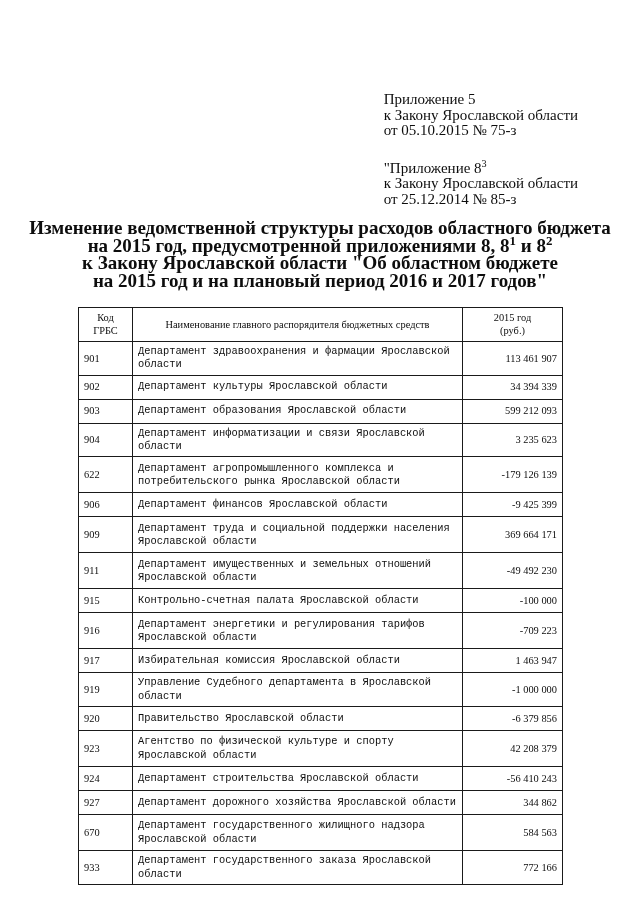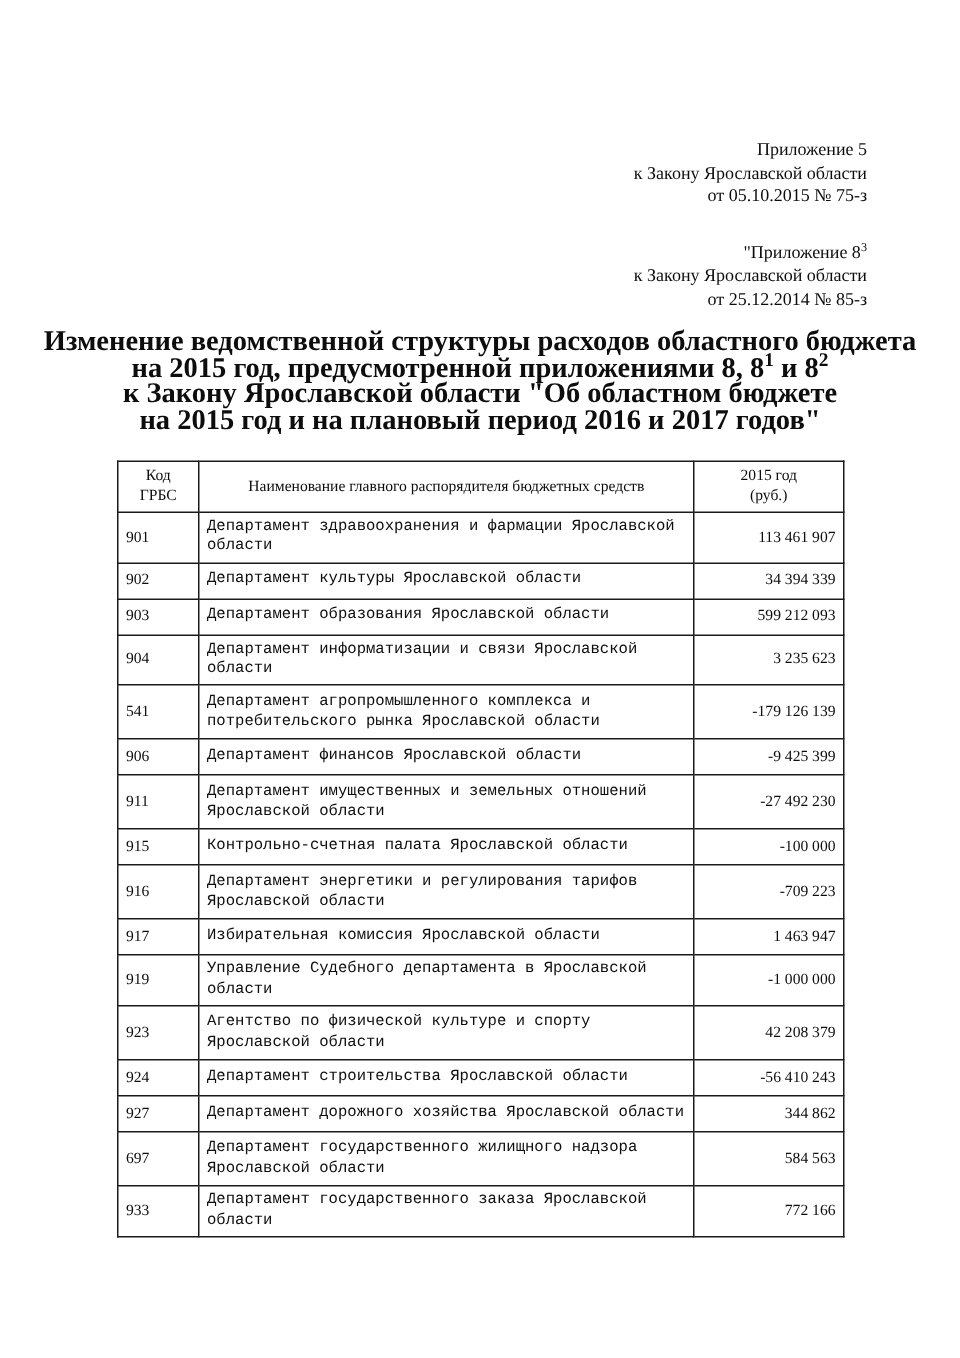--- a/index.html
+++ b/index.html
@@ -21,22 +21,22 @@
     box-sizing: border-box;
     padding: 0;
     position: relative;
   }
 
   
   .header-block {
     position: absolute;
     top: 92px;
     right: 62px;
-    text-align: right;
-    font-size: 12px;
+    text-align: left;
+    font-size: 15px;
     line-height: 15.6px;
     margin-left: 12px;
   }
   .header-block .hline {
     white-space: nowrap;
   }
   .header-gap {
     height: 22px;
   }
   .sup {
@@ -164,33 +164,38 @@
             <td class="cell-code">903</td>
             <td class="cell-name">Департамент образования Ярославской области</td>
             <td class="cell-value">599 212 093</td>
           </tr>
           <tr class="one-line">
             <td class="cell-code">904</td>
             <td class="cell-name">Департамент информатизации и связи Ярославской области</td>
             <td class="cell-value">3 235 623</td>
           </tr>
           <tr class="two-line">
-            <td class="cell-code">541</td>
+            <td class="cell-code">622</td>
             <td class="cell-name">Департамент агропромышленного комплекса и потребительского рынка Ярославской области</td>
             <td class="cell-value">-179 126 139</td>
           </tr>
           <tr class="one-line">
             <td class="cell-code">906</td>
             <td class="cell-name">Департамент финансов Ярославской области</td>
             <td class="cell-value">-9 425 399</td>
           </tr>
           <tr class="two-line">
+            <td class="cell-code">909</td>
+            <td class="cell-name">Департамент труда и социальной поддержки населения Ярославской области</td>
+            <td class="cell-value">369 664 171</td>
+          </tr>
+          <tr class="two-line">
             <td class="cell-code">911</td>
             <td class="cell-name">Департамент имущественных и земельных отношений Ярославской области</td>
-            <td class="cell-value">-27 492 230</td>
+            <td class="cell-value">-49 492 230</td>
           </tr>
           <tr class="one-line">
             <td class="cell-code">915</td>
             <td class="cell-name">Контрольно-счетная палата Ярославской области</td>
             <td class="cell-value">-100 000</td>
           </tr>
           <tr class="two-line">
             <td class="cell-code">916</td>
             <td class="cell-name">Департамент энергетики и регулирования тарифов Ярославской области</td>
             <td class="cell-value">-709 223</td>
@@ -198,37 +203,42 @@
           <tr class="one-line">
             <td class="cell-code">917</td>
             <td class="cell-name">Избирательная комиссия Ярославской области</td>
             <td class="cell-value">1 463 947</td>
           </tr>
           <tr class="one-line">
             <td class="cell-code">919</td>
             <td class="cell-name">Управление Судебного департамента в Ярославской области</td>
             <td class="cell-value">-1 000 000</td>
           </tr>
+          <tr class="one-line">
+            <td class="cell-code">920</td>
+            <td class="cell-name">Правительство Ярославской области</td>
+            <td class="cell-value">-6 379 856</td>
+          </tr>
           <tr class="two-line">
             <td class="cell-code">923</td>
             <td class="cell-name">Агентство по физической культуре и спорту Ярославской области</td>
             <td class="cell-value">42 208 379</td>
           </tr>
           <tr class="one-line">
             <td class="cell-code">924</td>
             <td class="cell-name">Департамент строительства Ярославской области</td>
             <td class="cell-value">-56 410 243</td>
           </tr>
           <tr class="one-line">
             <td class="cell-code">927</td>
             <td class="cell-name">Департамент дорожного хозяйства Ярославской области</td>
             <td class="cell-value">344 862</td>
           </tr>
           <tr class="two-line">
-            <td class="cell-code">697</td>
+            <td class="cell-code">670</td>
             <td class="cell-name">Департамент государственного жилищного надзора Ярославской области</td>
             <td class="cell-value">584 563</td>
           </tr>
           <tr class="one-line">
             <td class="cell-code">933</td>
             <td class="cell-name">Департамент государственного заказа Ярославской области</td>
             <td class="cell-value">772 166</td>
           </tr>
         </tbody>
     </table>

